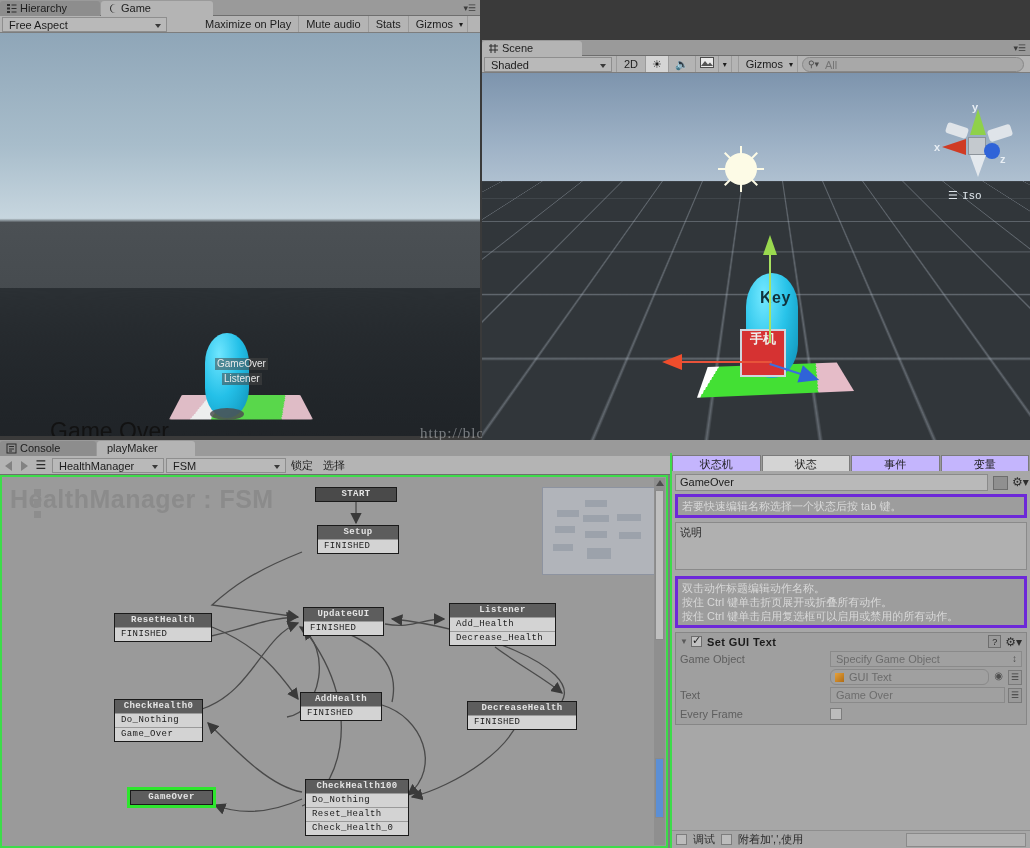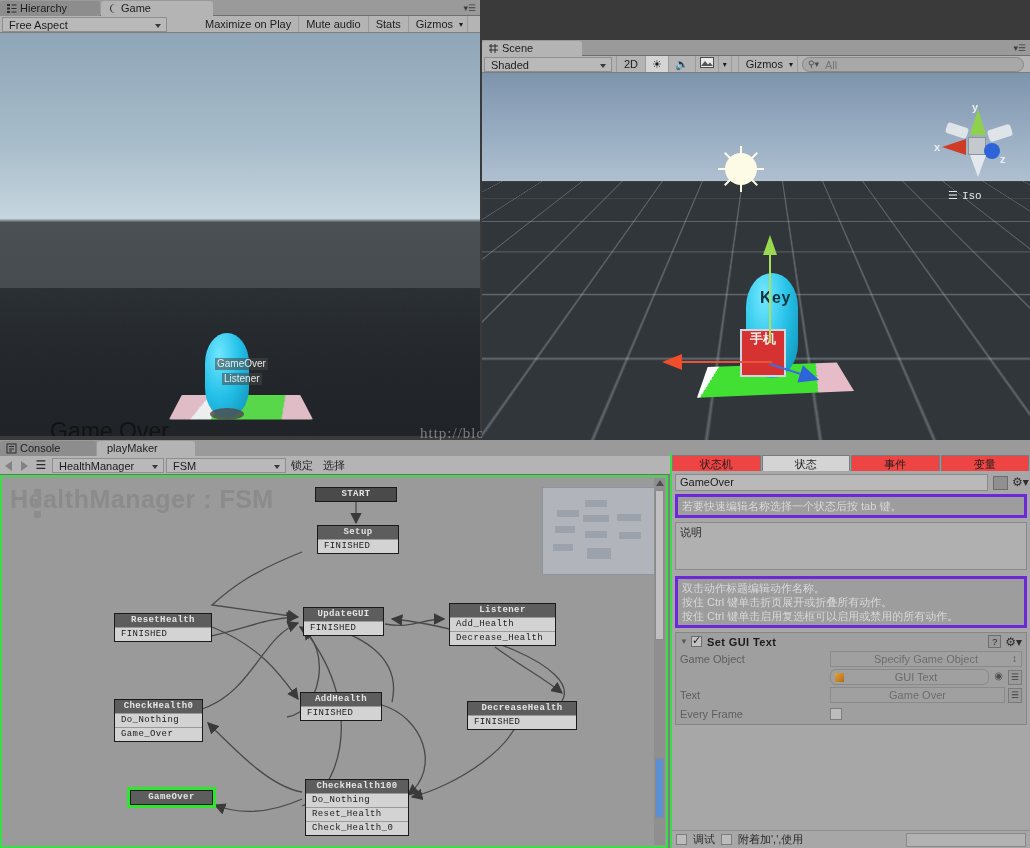--- a/index.html
+++ b/index.html
@@ -141,21 +141,21 @@
 
   .vscroll { position:absolute; right:1px; top:1px; width:11px; bottom:1px; background:#8f8f8f; }
   .vscroll .thumb { position:absolute; left:1px; width:9px; background:#bfbfbf; border:1px solid #8a8a8a; }
   .vscroll .arrow { position:absolute; left:2px; width:0; height:0; }
 
   
   #right { position:absolute; left:670px; top:453px; width:360px; height:395px;
     background:#a7a7a7; border-left:2px solid #3ddc4a; }
   #pmtabs2 { display:flex; height:18px; background:#9a9a9a; padding-top:2px; }
   .ptab { flex:1; text-align:center; font-size:11px; line-height:16px; color:#1d1d1d;
-    background:#ef4444; margin-right:1px; border:1px solid #7b7b7b; border-bottom:none; }
+    background:#c4b5fd; margin-right:1px; border:1px solid #7b7b7b; border-bottom:none; }
   .ptab.active { background:#d4d4d4; }
   .namerow { display:flex; align-items:center; height:17px; margin:3px 2px 0 3px; }
   .namefield { flex:1; background:#b9b9b9; border:1px solid #8a8a8a; font-size:11px;
     color:#1b1b1b; line-height:15px; padding:0 4px; }
   .swatch { width:15px; height:14px; background:#909090; border:1px solid #6d6d6d; margin-left:5px; }
   .gear { width:16px; height:15px; margin-left:4px; position:relative; color:#2d2d2d;
     font-size:12px; line-height:14px; text-align:center; }
   .helpbox { margin:3px 3px 0 3px; background:#9d9d9d; border:3px solid #6d28d9;
     padding:2px 4px; font-size:11px; color:#d8d8d8; line-height:14px; }
   .descbox { margin:4px 3px 0 3px; height:48px; background:#b0b0b0; border:1px solid #8a8a8a;
@@ -166,21 +166,21 @@
   .acthdr .cb { width:11px; height:11px; background:#c2c2c2; border:1px solid #6d6d6d;
     margin-right:5px; position:relative; }
   .acthdr .cb:after { content:"\2713"; position:absolute; left:0px; top:-3px; font-size:11px; color:#1b1b1b; }
   .acthdr .ttl { font-size:11px; font-weight:bold; color:#1b1b1b; letter-spacing:.4px; }
   .acthdr .right { margin-left:auto; display:flex; gap:4px; align-items:center; }
   .hlp { width:13px; height:13px; background:#9a9a9a; border:1px solid #6e6e6e;
     font-size:9px; color:#2a2a2a; text-align:center; line-height:12px; }
   .frow { display:flex; align-items:center; height:18px; padding:0 4px; }
   .frow .lb { width:150px; font-size:11px; color:#5e5e5e; }
   .field { flex:1; background:#a0a0a0; border:1px solid #8a8a8a; font-size:11px;
-    color:#6d6d6d; line-height:14px; padding:0 5px; height:16px; position:relative;text-align:center; }
+    color:#6d6d6d; line-height:14px; padding:0 5px; height:16px; position:relative; }
   .field.obj { color:#6b6b6b;border-radius:6px; }
   .field.obj:before { content:""; position:absolute; left:4px; top:3px; width:9px; height:9px;
     background:linear-gradient(135deg,#e6a23c,#b06c15); }
   .field.obj span { margin-left:13px; }
   .stepper { position:relative; }
   .stepper:after { content:"\2195"; position:absolute; right:4px; top:0px; font-size:10px; color:#4e4e4e; }
   .smallbtn { width:14px; height:15px; background:#9a9a9a; border:1px solid #7a7a7a;
     margin-left:3px; font-size:9px; color:#3a3a3a; text-align:center; line-height:13px; }
   .dotbtn { width:13px; height:15px; margin-left:3px; font-size:10px; color:#4e4e4e; text-align:center; }
   .emptycb { width:12px; height:12px; background:#bcbcbc; border:1px solid #7d7d7d; }

